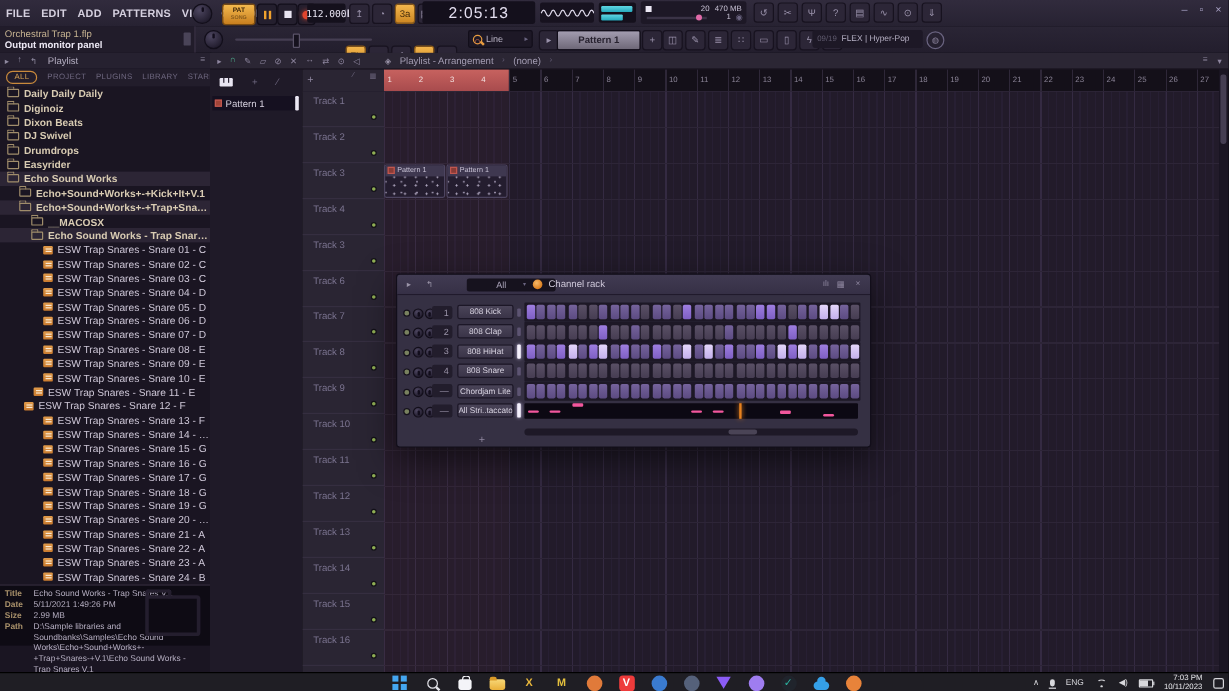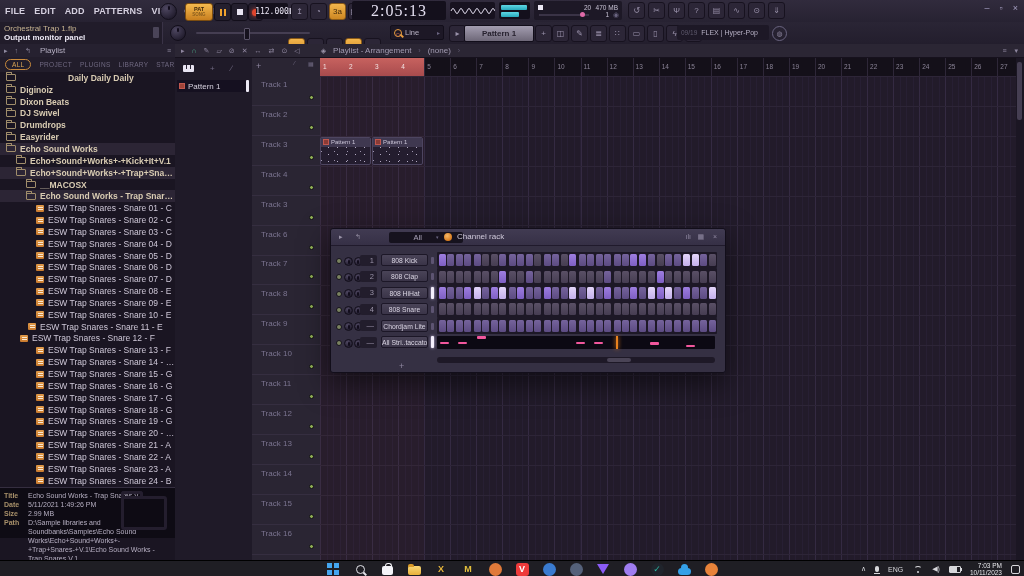--- a/index.html
+++ b/index.html
@@ -19,21 +19,21 @@
   .tbtn{position:absolute;top:3px;width:15px;height:16px;background:#241f2e;border:1px solid #120e1a;border-radius:3px;display:flex;align-items:center;justify-content:center;}
   #pausebtn i{display:block;width:2px;height:7px;background:#f0a22e;margin:0 1px;}
   #stopbtn i{display:block;width:6px;height:6px;background:#e9e5f2;}
   #recbtn i{display:block;width:7px;height:7px;border-radius:50%;background:#e0452e;box-shadow:0 0 4px #e0452e;}
   #tempo{position:absolute;left:256px;top:3px;width:32px;height:16px;background:#14101c;border-radius:2px;display:flex;align-items:center;justify-content:center;}
   #tempo span{font-size:8px;color:#e9e5f4;font-family:"DejaVu Sans Mono",monospace;}
   .chiprow{position:absolute;display:flex;gap:2px;}
   .chip{display:inline-flex;align-items:center;justify-content:center;min-width:13px;height:15px;padding:0 1px;background:#2c2637;border:1px solid #17121f;border-radius:3px;color:#9a92ab;font-size:8px;}
   .chip.act{background:linear-gradient(#f3b64d,#cd8722);color:#42290a;border-color:#8a5a18;}
   #timedisp{position:absolute;left:352px;top:1px;width:94px;height:19px;background:#14101c;border-radius:2px;display:flex;align-items:center;justify-content:center;}
-  #timedisp span{font-size:16px;color:#e4dff0;font-family:Liberation Serif, serif;letter-spacing:1px;}
+  #timedisp span{font-size:13px;color:#e4dff0;font-family:Liberation Sans, sans-serif;letter-spacing:1px;}
   #scope{position:absolute;left:450px;top:2px;width:45px;height:17px;background:#17121f;border-radius:2px;}
   #outmeter{position:absolute;left:499px;top:2px;width:31px;height:17px;background:#14101c;border-radius:2px;}
   #outmeter i{position:absolute;left:2px;height:5px;background:linear-gradient(#5fd7e4,#27a9bc);border-radius:1px;}
   #cpupanel{position:absolute;left:534px;top:1px;width:88px;height:19px;background:#1d1826;border-radius:2px;font-size:6.5px;color:#c8c2d4;}
   #cpupanel .sq{position:absolute;left:4px;top:4px;width:5px;height:5px;background:#ece8f4;}
   #cpupanel .cpu{position:absolute;left:50px;top:3px;}
   #cpupanel .mem{position:absolute;right:4px;top:3px;}
   #cpupanel .sl{position:absolute;left:5px;top:13px;width:50px;height:2px;background:#3a3346;}
   #cpupanel .dot{position:absolute;left:46px;top:11px;width:5px;height:5px;border-radius:50%;background:#e06aa8;}
   #cpupanel .voi{position:absolute;right:13px;bottom:2px;}
@@ -332,21 +332,21 @@
       <span class="ic" style="order:3;margin-left:auto;">≡</span>
     </div>
     <div id="btabs">
         <span class="tab act">ALL</span>
         <span class="tab">PROJECT</span>
         <span class="tab">PLUGINS</span>
         <span class="tab">LIBRARY</span>
         <span class="tab">STARRED</span>
       </div>
     <div id="btree">
-        <div class="trow2" style="height: 11.8571px; padding-left: 6px; gap: 48px;">
+        <div class="trow2" style="height: 11.8571px; padding-left: 6px;">
           <span class="fico"></span>
           <span class="lab fold">Daily Daily Daily</span>
         </div>
         <div class="trow2" style="height: 11.8571px; padding-left: 6px;">
           <span class="fico"></span>
           <span class="lab fold">Diginoiz</span>
         </div>
         <div class="trow2" style="height: 11.8571px; padding-left: 6px;">
           <span class="fico"></span>
           <span class="lab fold">Dixon Beats</span>

